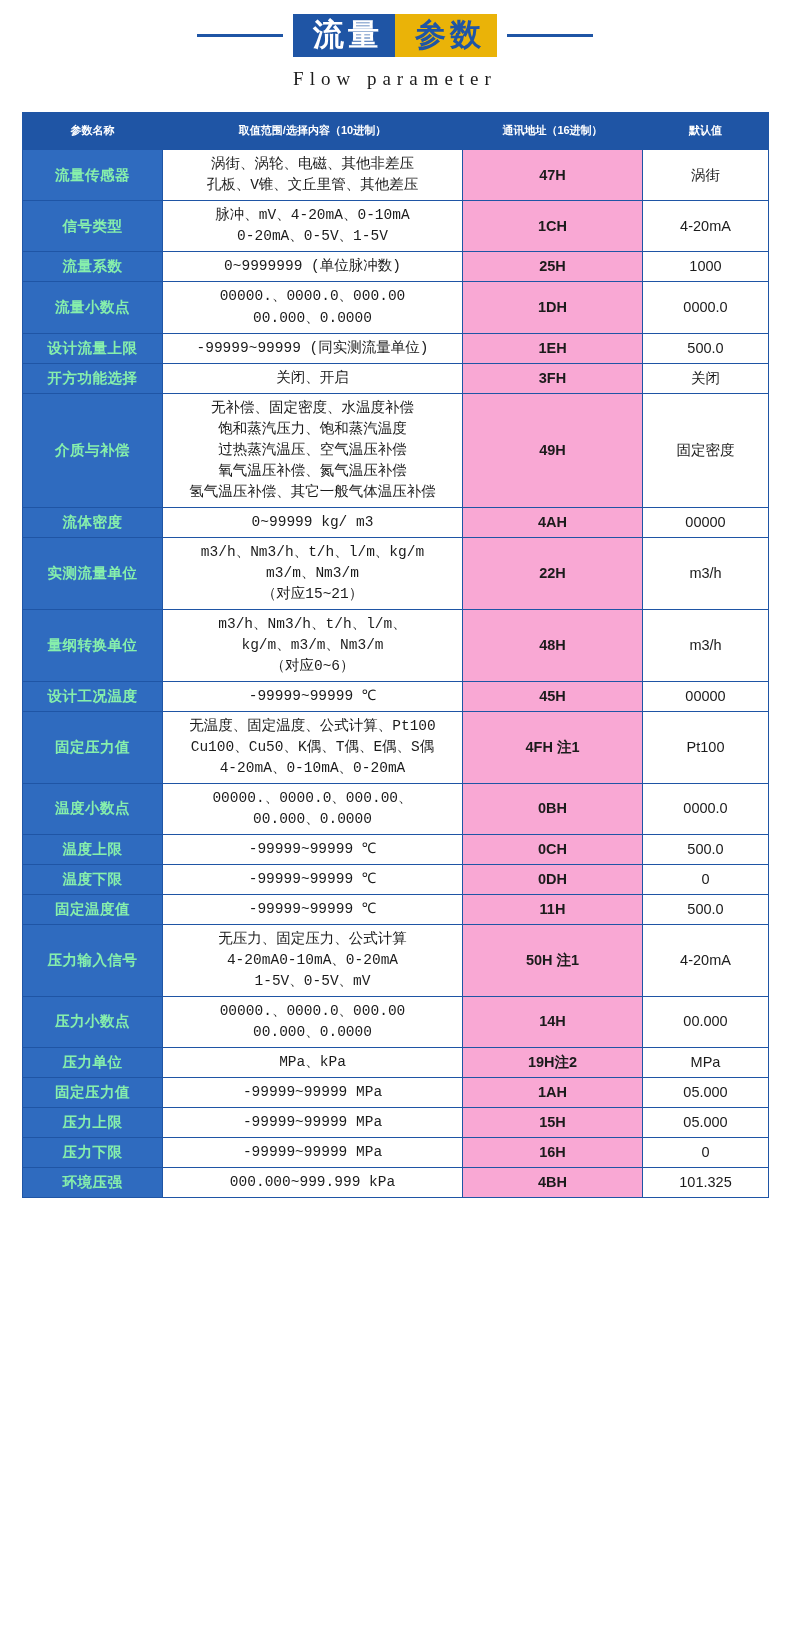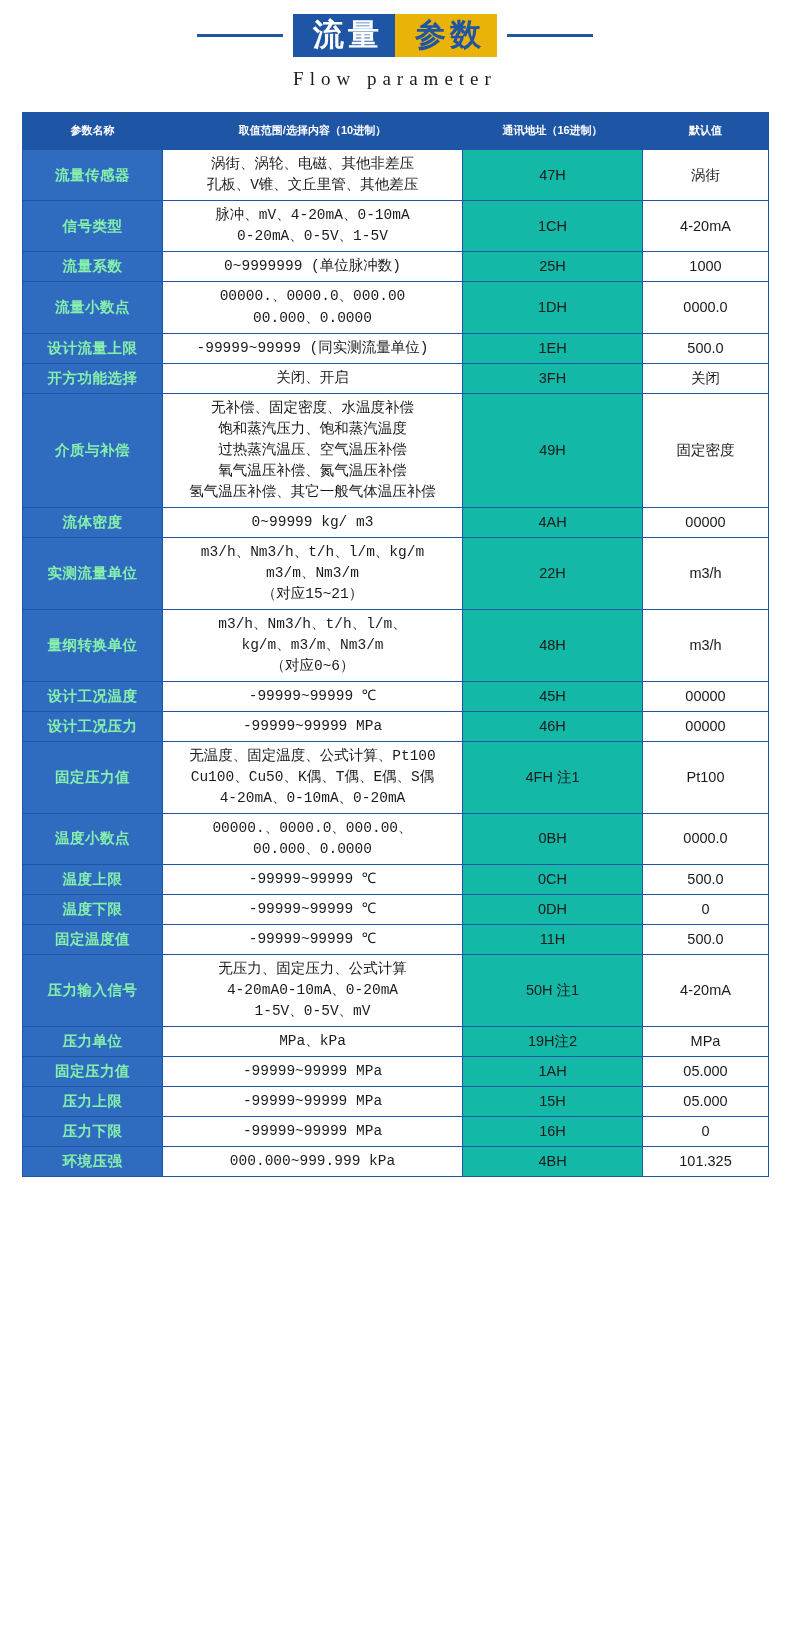--- a/index.html
+++ b/index.html
@@ -100,23 +100,24 @@
     letter-spacing: 0.5px;
   }
   td.range {
     background: #ffffff;
     color: #1b1b1b;
     font-size: 14.5px;
     padding: 6px 6px;
     font-family: Liberation Mono, monospace;
   }
   td.addr {
-    background: #14b8a6;
+    background: #f9a8d4;
     color: #1b1b1b;
     font-size: 15px;
+    font-weight: bold;
   }
   td.def {
     background: #ffffff;
     color: #1b1b1b;
     font-size: 15px;
   }
   .line { display: block; }
 </style>
 </head>
 <body>
@@ -245,28 +246,20 @@
           </tr>
           <tr>
             <td class="name">设计工况温度</td>
             <td class="range">
               <span class="line">-99999~99999 ℃</span>
             </td>
             <td class="addr">45H</td>
             <td class="def">00000</td>
           </tr>
           <tr>
-            <td class="name">设计工况压力</td>
-            <td class="range">
-              <span class="line">-99999~99999 MPa</span>
-            </td>
-            <td class="addr">46H</td>
-            <td class="def">00000</td>
-          </tr>
-          <tr>
             <td class="name">固定压力值</td>
             <td class="range">
               <span class="line">无温度、固定温度、公式计算、Pt100</span>
               <span class="line">Cu100、Cu50、K偶、T偶、E偶、S偶</span>
               <span class="line">4-20mA、0-10mA、0-20mA</span>
             </td>
             <td class="addr">4FH 注1</td>
             <td class="def">Pt100</td>
           </tr>
           <tr>
@@ -306,20 +299,29 @@
             <td class="name">压力输入信号</td>
             <td class="range">
               <span class="line">无压力、固定压力、公式计算</span>
               <span class="line">4-20mA0-10mA、0-20mA</span>
               <span class="line">1-5V、0-5V、mV</span>
             </td>
             <td class="addr">50H 注1</td>
             <td class="def">4-20mA</td>
           </tr>
           <tr>
+            <td class="name">压力小数点</td>
+            <td class="range">
+              <span class="line">00000.、0000.0、000.00</span>
+              <span class="line">00.000、0.0000</span>
+            </td>
+            <td class="addr">14H</td>
+            <td class="def">00.000</td>
+          </tr>
+          <tr>
             <td class="name">压力单位</td>
             <td class="range">
               <span class="line">MPa、kPa</span>
             </td>
             <td class="addr">19H注2</td>
             <td class="def">MPa</td>
           </tr>
           <tr>
             <td class="name">固定压力值</td>
             <td class="range">

